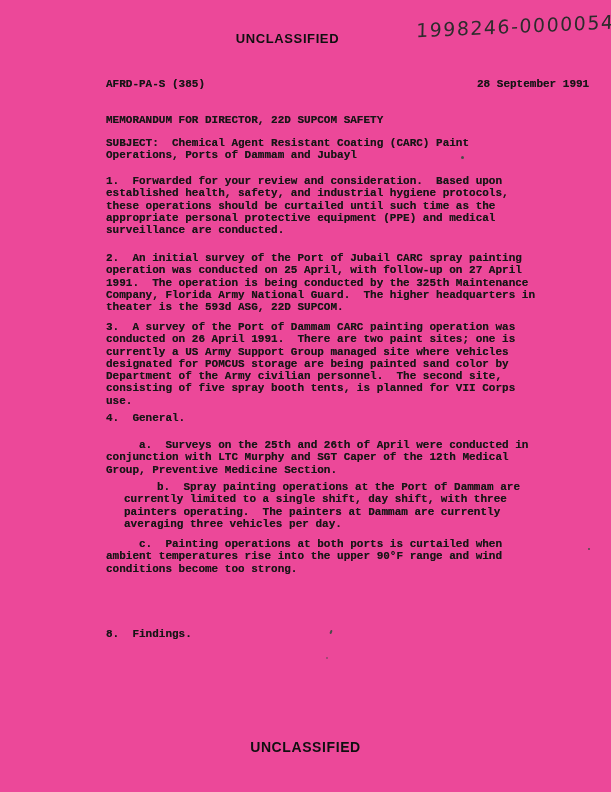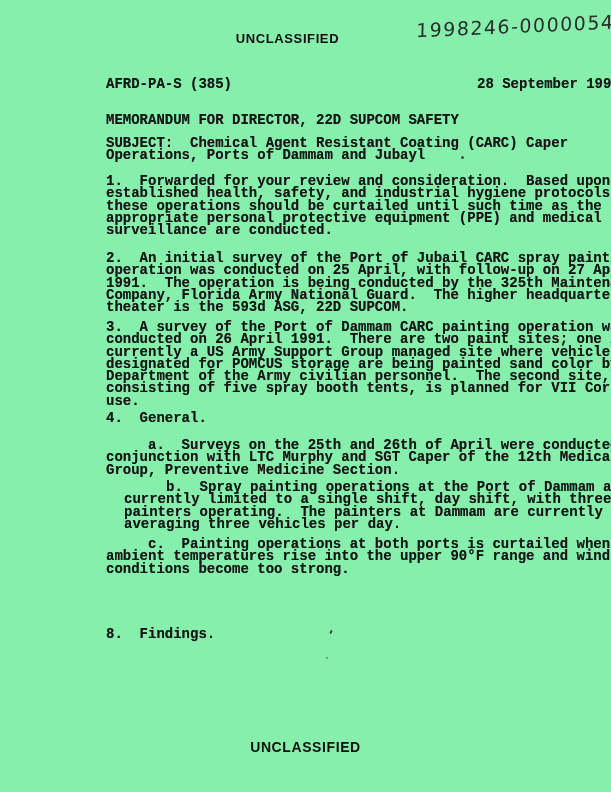--- a/index.html
+++ b/index.html
@@ -4,31 +4,31 @@
 <style>
   html, body {
     margin: 0;
     padding: 0;
     background: #e8e8e8;
   }
   .page {
     position: relative;
     width: 611px;
     height: 792px;
-    background: #86efac;
+    background: #ec4899;
     overflow: hidden;
     box-shadow: 0 0 4px rgba(0,0,0,0.2);
   }
   
   .mono {
     position: absolute;
     left: 106px;
     font-family: "Liberation Mono", "DejaVu Sans Mono", monospace;
     font-weight: 700;
-    font-size: 14px;
+    font-size: 11px;
     line-height: 12.3px;
     letter-spacing: 0px;
     color: #161616;
     white-space: pre;
     text-shadow: 0 0 0.5px rgba(10,10,10,0.55);
   }
   
   .classification {
     position: absolute;
     width: 611px;
@@ -69,21 +69,21 @@
   <div class="classification top">UNCLASSIFIED</div>
 
   <div class="handwritten">1998246-0000054</div>
 
   <div class="mono" style="top:78px;">AFRD-PA-S (385)</div>
 
   <div class="mono date-line" style="top:78px;">28 September 1991</div>
 
   <div class="mono" style="top:114px;">MEMORANDUM FOR DIRECTOR, 22D SUPCOM SAFETY</div>
 
-  <div class="mono" style="top:137px;">SUBJECT:  Chemical Agent Resistant Coating (CARC) Caper
+  <div class="mono" style="top:137px;">SUBJECT:  Chemical Agent Resistant Coating (CARC) Paint
 Operations, Ports of Dammam and Jubayl</div>
 
   <div class="mono" style="top:175px;">1.  Forwarded for your review and consideration.  Based upon
 established health, safety, and industrial hygiene protocols,
 these operations should be curtailed until such time as the
 appropriate personal protective equipment (PPE) and medical
 surveillance are conducted.</div>
 
   <div class="mono" style="top:252px;">2.  An initial survey of the Port of Jubail CARC spray painting
 operation was conducted on 25 April, with follow-up on 27 April

